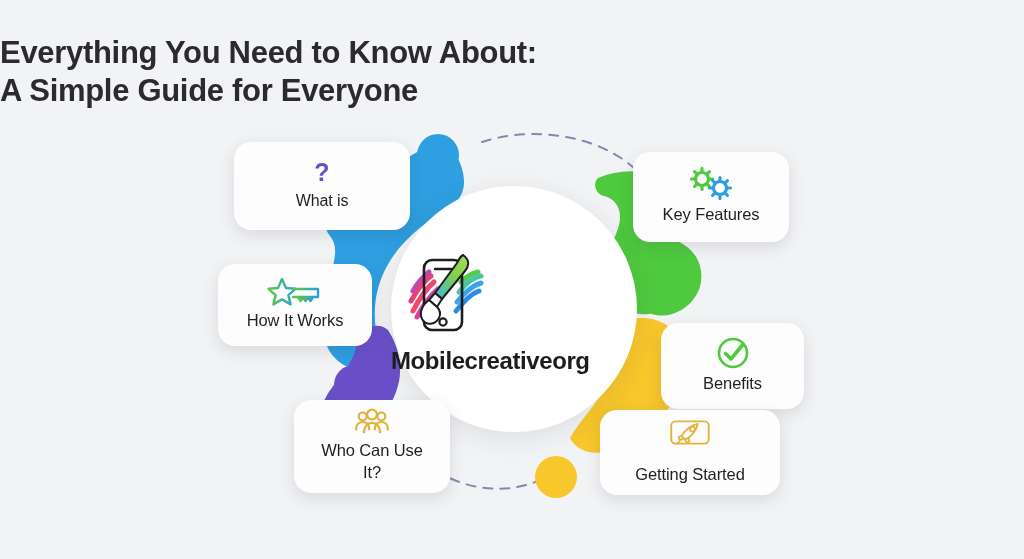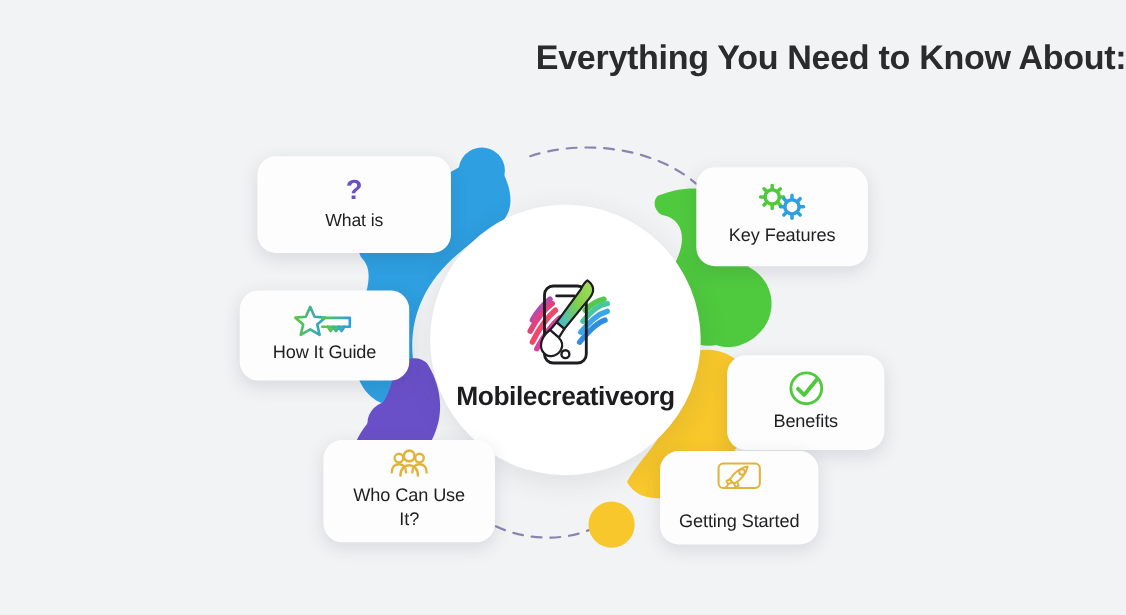--- a/index.html
+++ b/index.html
@@ -8,21 +8,21 @@
     background:#f2f3f4;
     font-family:"Liberation Sans", sans-serif;
     position:relative;
     -webkit-font-smoothing:antialiased;
   }
   #stage { position:absolute; inset:0; width:1024px; height:559px; }
 
   
   .title-wrap {
     position:absolute; top:34px; left:0; width:1024px;
-    text-align:right;
+    text-align:left;
   }
   .title-line {
     font-size:31px;
     font-weight:bold;
     color:#2b2b2e;
     letter-spacing:-0.3px;
     line-height:38px;
   }
 
   
@@ -30,21 +30,21 @@
 
   
   .center-circle {
     position:absolute;
     left:391px; top:186px;
     width:246px; height:246px;
     background:#ffffff;
     border-radius:50%;
     box-shadow:0 6px 26px rgba(40,45,70,0.10);
     display:flex; flex-direction:column;
-    align-items:center; justify-content:center;
+    justify-content:center;
   }
   .logo-mark { width:104px; height:94px; margin-top:4px; }
   .logo-text {
     font-size:24px; font-weight:bold; color:#1d1d20;
     letter-spacing:-0.4px; margin-top:6px;
   }
 
   
   .card {
     position:absolute;
@@ -60,32 +60,33 @@
   .card .lbl {
     font-size:16.5px; color:#1f1f22; line-height:21px;
     font-weight:400; letter-spacing:-0.1px;
   }
 
   #card-what      { left:234px; top:142px;  width:176px; height:88px; }
   #card-features  { left:633px; top:152px;  width:156px; height:90px; }
   #card-how       { left:218px; top:264px;  width:154px; height:82px; }
   #card-benefits  { left:661px; top:279px;  width:143px; height:86px;margin-top:44px; }
   #card-who       { left:294px; top:400px;  width:156px; height:93px; }
-  #card-start     { left:600px; top:410px;  width:144px; height:85px;gap:14px; }
+  #card-start     { left:600px; top:410px;  width:180px; height:85px;gap:14px; }
 
   #card-what .lbl  { font-size:16px; line-height:20px; }
   #card-who  .lbl  { font-size:16.5px; line-height:22px; }
 </style>
 </head>
 <body>
 
 <div id="stage">
 
   <div class="title-wrap">
     <div class="title-line">Everything You Need to Know About:</div>
+    <div class="title-line">A Simple Guide for Everyone</div>
   </div>
 
   <svg class="art" viewBox="0 0 1024 559">
 
     <path d="M482 142 C 530 126, 596 134, 634 168" fill="none" stroke="#8b84b0" stroke-width="2" stroke-dasharray="9 8" stroke-linecap="round"></path>
     <path d="M436 470 C 470 494, 524 496, 556 470" fill="none" stroke="#8b84b0" stroke-width="2" stroke-dasharray="9 8" stroke-linecap="round"></path>
 
     <g>
       <path fill="#2e9fe0" d="
         M452 148
@@ -213,21 +214,21 @@
           <stop offset="0%" stop-color="#5bc83e"></stop>
           <stop offset="100%" stop-color="#2e9fe0"></stop>
         </linearGradient>
       </defs>
       <g fill="none" stroke="url(#keyGrad)" stroke-width="2.4" stroke-linejoin="round" stroke-linecap="round">
         <path d="M16 2 L20 11 L29.5 11.8 L22.4 18.1 L24.6 27.4 L16 22.4 L7.4 27.4 L9.6 18.1 L2.5 11.8 L12 11 Z"></path>
         <path d="M27 12 H52 V20 H27"></path>
         <path d="M32 20 l2.5 4 l2.5-4 l2.5 4 l2.5-4 l2.5 4 l2.5-4"></path>
       </g>
     </svg>
-    <div class="lbl">How It Guide</div>
+    <div class="lbl">How It Works</div>
   </div>
 
   <div class="card" id="card-benefits">
     <svg class="ico" width="34" height="34" viewBox="0 0 34 34">
       <circle cx="17" cy="17" r="14" fill="none" stroke="#4fc93e" stroke-width="2.6"></circle>
       <path d="M9.5 17.5 L15 23 L27 8.5" fill="none" stroke="#4fc93e" stroke-width="3.6" stroke-linecap="round" stroke-linejoin="round"></path>
     </svg>
     <div class="lbl">Benefits</div>
   </div>
 

